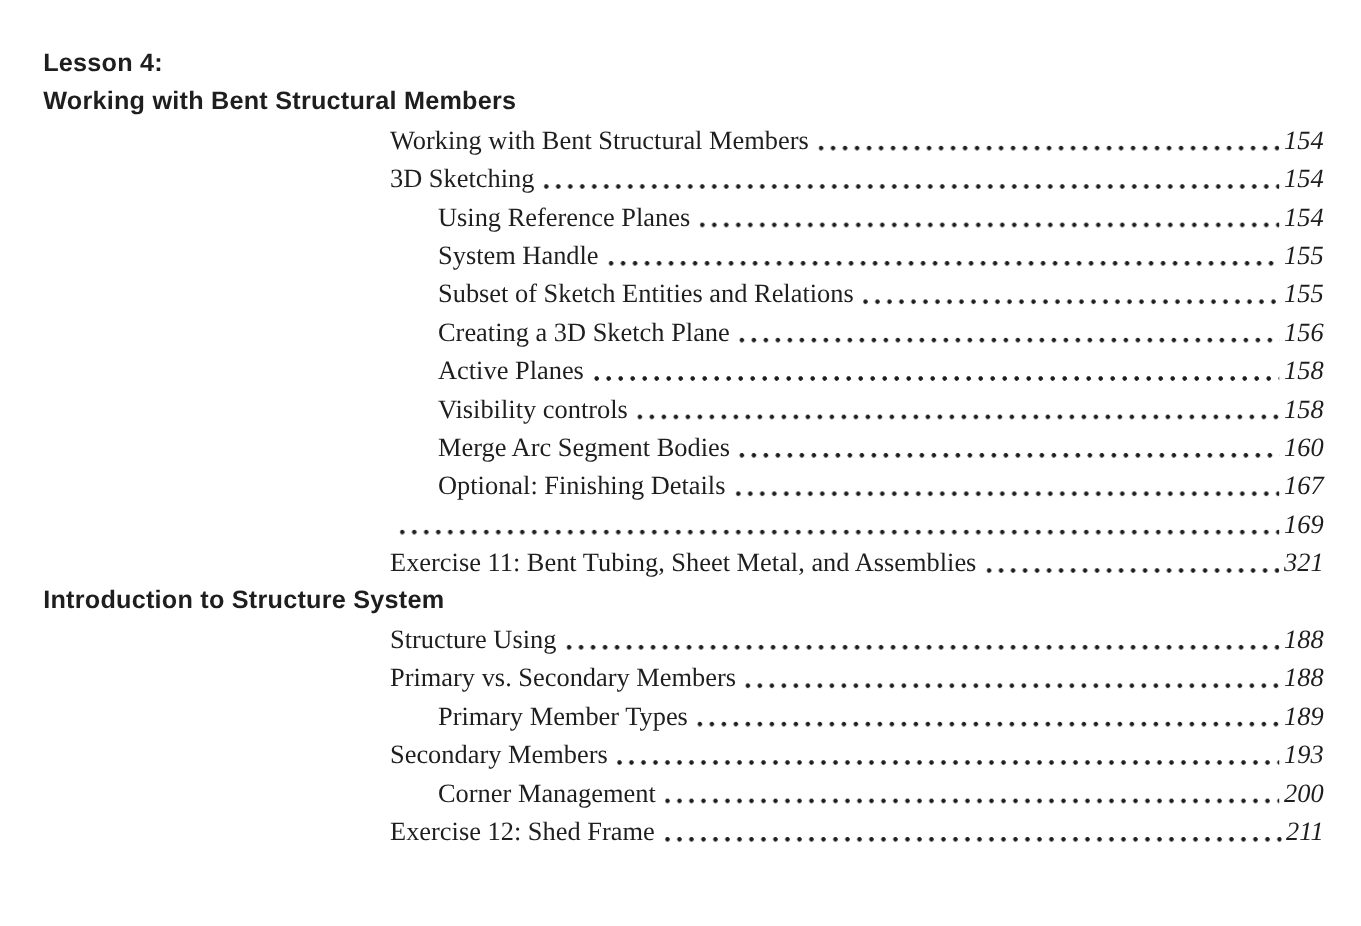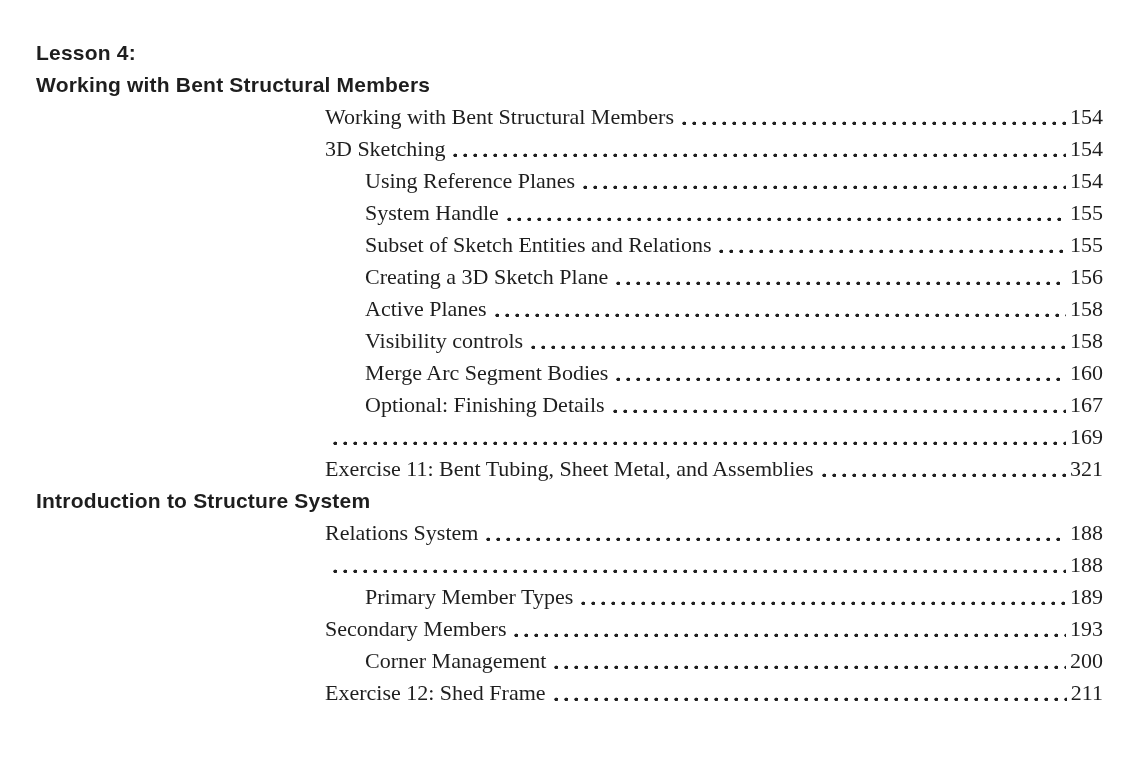--- a/index.html
+++ b/index.html
@@ -53,20 +53,21 @@
     height: 7px;
     margin: 0 4px 6px 8px;
     background-image: radial-gradient(circle at 2.2px 3.4px, var(--ink) 1.6px, rgba(0,0,0,0) 2.1px);
     background-size: 10px 7px;
     background-repeat: repeat-x;
     background-position: left bottom;
   }
   .toc-page {
     flex: 0 0 auto;
     text-align: right;
+    font-style: italic;
   }
 </style>
 </head>
 <body>
 
 <main class="page" id="toc-root">
   <section class="toc-section">
     <header class="lesson-heading">
       <div class="lesson-label">Lesson 4:</div>
       <div class="lesson-title">Working with Bent Structural Members</div>
@@ -144,26 +145,27 @@
   </div>
 </div>
   </section>
 
   <section class="toc-section">
     <header class="lesson-heading">
       <div class="lesson-title">Introduction to Structure System</div>
     </header>
     <div class="toc-list">
   <div class="toc-row level-1">
-    <span class="toc-title">Relations System</span>
+    <span class="toc-title">Structure Using</span>
     <span class="leader"></span>
     <span class="toc-page">188</span>
   </div>
 
   <div class="toc-row level-1">
+    <span class="toc-title">Primary vs. Secondary Members</span>
     <span class="leader"></span>
     <span class="toc-page">188</span>
   </div>
 
   <div class="toc-row level-2">
     <span class="toc-title">Primary Member Types</span>
     <span class="leader"></span>
     <span class="toc-page">189</span>
   </div>
 

